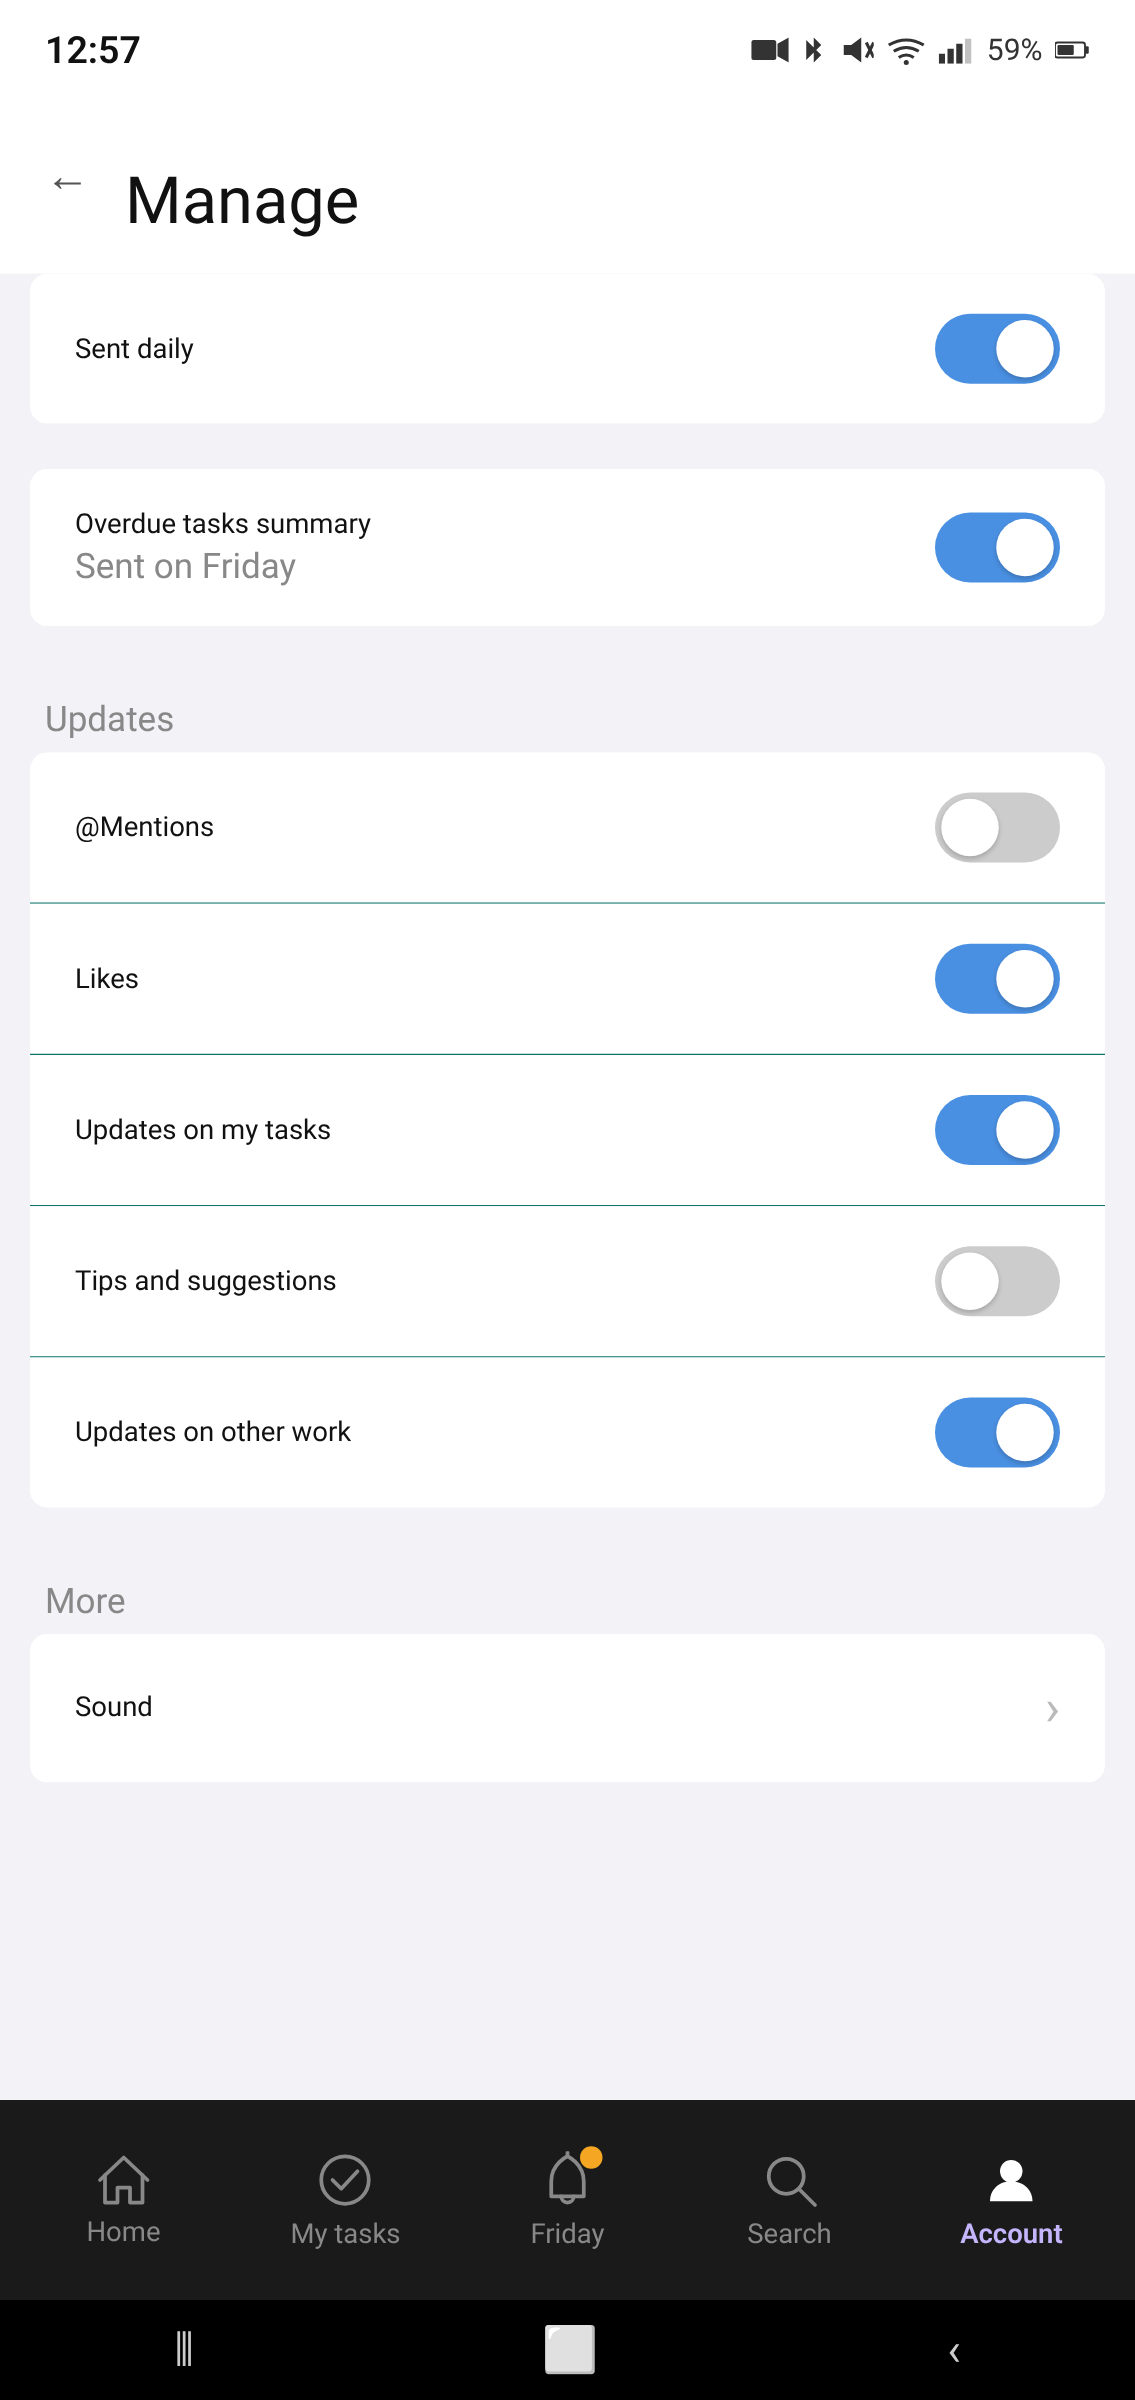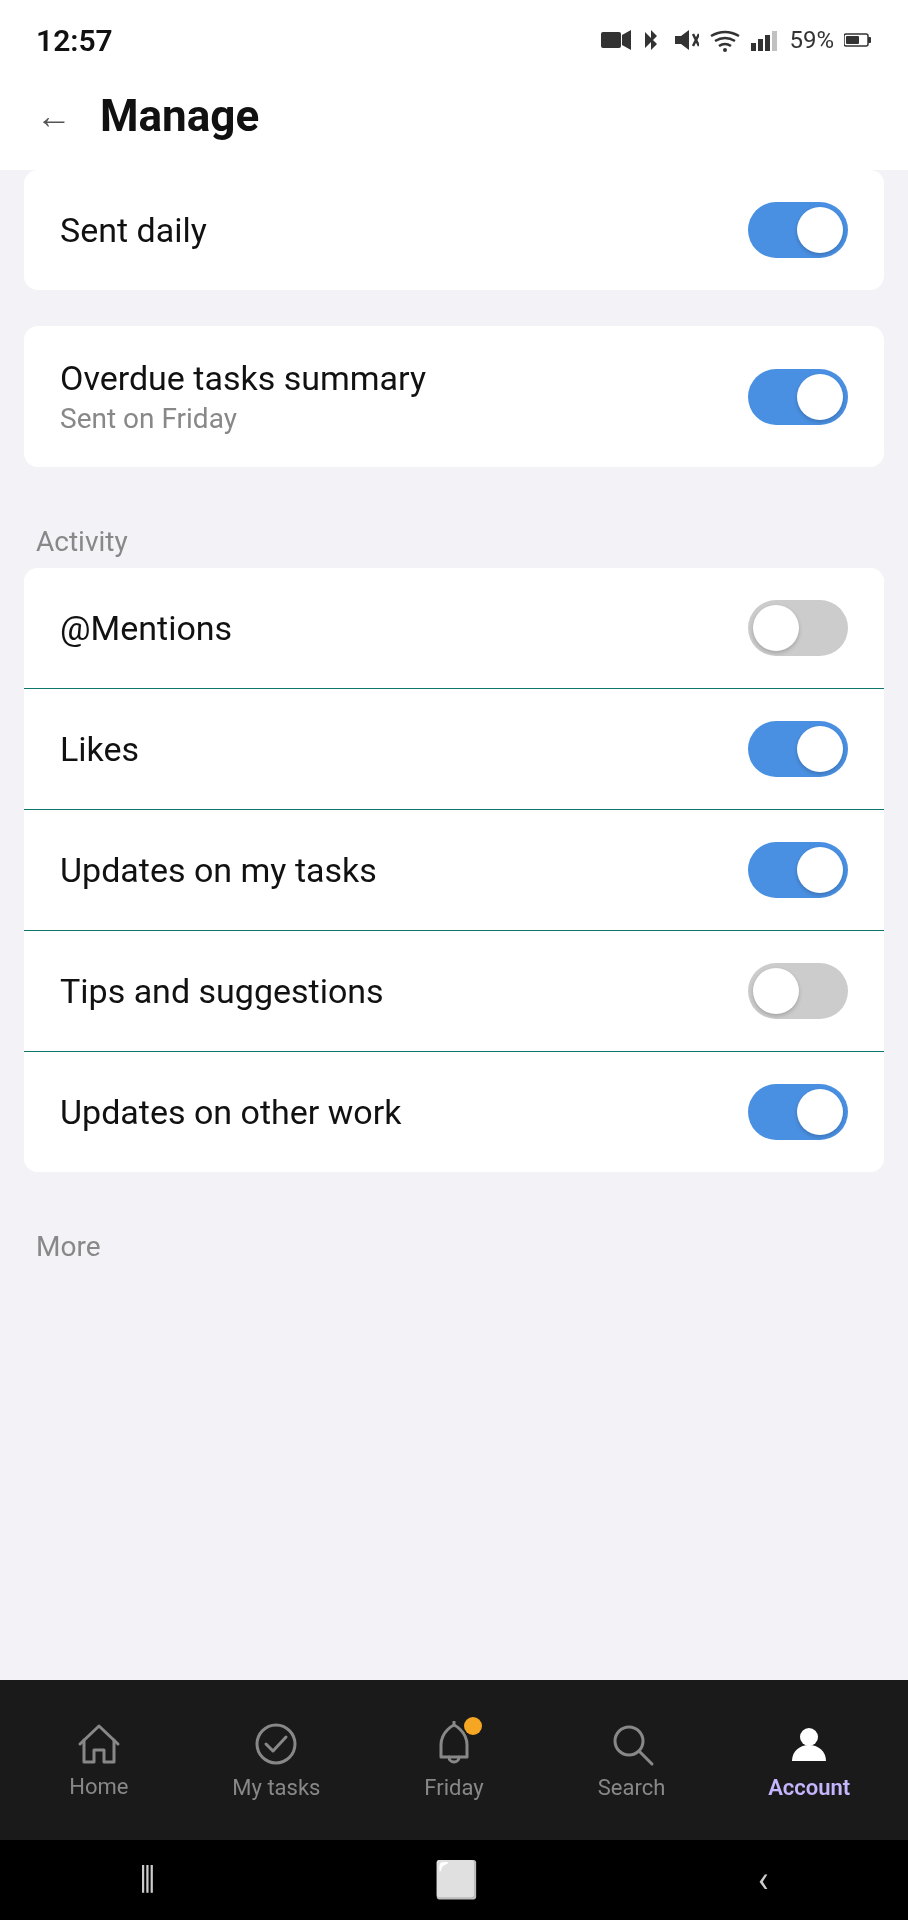--- a/index.html
+++ b/index.html
@@ -47,23 +47,24 @@
       padding: 18px 36px 28px 28px;
       gap: 20px;
     }
     .back-arrow {
       font-size: 36px;
       color: #555;
       cursor: pointer;
       padding: 4px 8px;
     }
     .header-title {
-      font-size: 44px;
-      font-weight: 700;
+      font-size: 52px;
+      font-weight: 400;
       color: #111;
+      margin-top: 40px;
     }
 
     
     .content {
       flex: 1;
       overflow-y: auto;
       background: #f2f2f7;
       padding-bottom: 20px;
     }
 
@@ -99,21 +100,21 @@
     .setting-row:last-child {
       border-bottom: none;
     }
 
     .setting-text {
       display: flex;
       flex-direction: column;
       gap: 4px;
     }
     .setting-name {
-      font-size: 34px;
+      font-size: 22px;
       color: #111;
       font-weight: 400;
     }
     .setting-sub {
       font-size: 28px;
       color: #888;
     }
 
     
     .toggle {
@@ -298,21 +299,21 @@
         <div class="toggle">
           <div class="toggle-track on">
             <div class="toggle-thumb"></div>
           </div>
         </div>
       </div>
     </div>
   </div>
 
   <div class="card-group">
-    <div class="section-label">Activity</div>
+    <div class="section-label">Updates</div>
     <div class="card">
 
       <div class="setting-row">
         <div class="setting-text">
           <span class="setting-name">@Mentions</span>
         </div>
         <div class="toggle">
           <div class="toggle-track off">
             <div class="toggle-thumb"></div>
           </div>
@@ -360,20 +361,26 @@
           <div class="toggle-track on">
             <div class="toggle-thumb"></div>
           </div>
         </div>
       </div>
     </div>
   </div>
 
   <div class="card-group">
     <div class="section-label">More</div>
+    <div class="card">
+      <div class="chevron-row">
+        <span class="setting-name">Sound</span>
+        <span class="chevron">›</span>
+      </div>
+    </div>
   </div>
 
 </div>
 
 <div class="bottom-nav">
 
   <div class="nav-item">
     <svg width="46" height="44" viewBox="0 0 46 44" fill="none">
       <path d="M4 22L23 4L42 22" stroke="#888" stroke-width="3" stroke-linecap="round" stroke-linejoin="round"></path>
       <path d="M8 18V40H18V28H28V40H38V18" stroke="#888" stroke-width="3" stroke-linecap="round" stroke-linejoin="round"></path>

